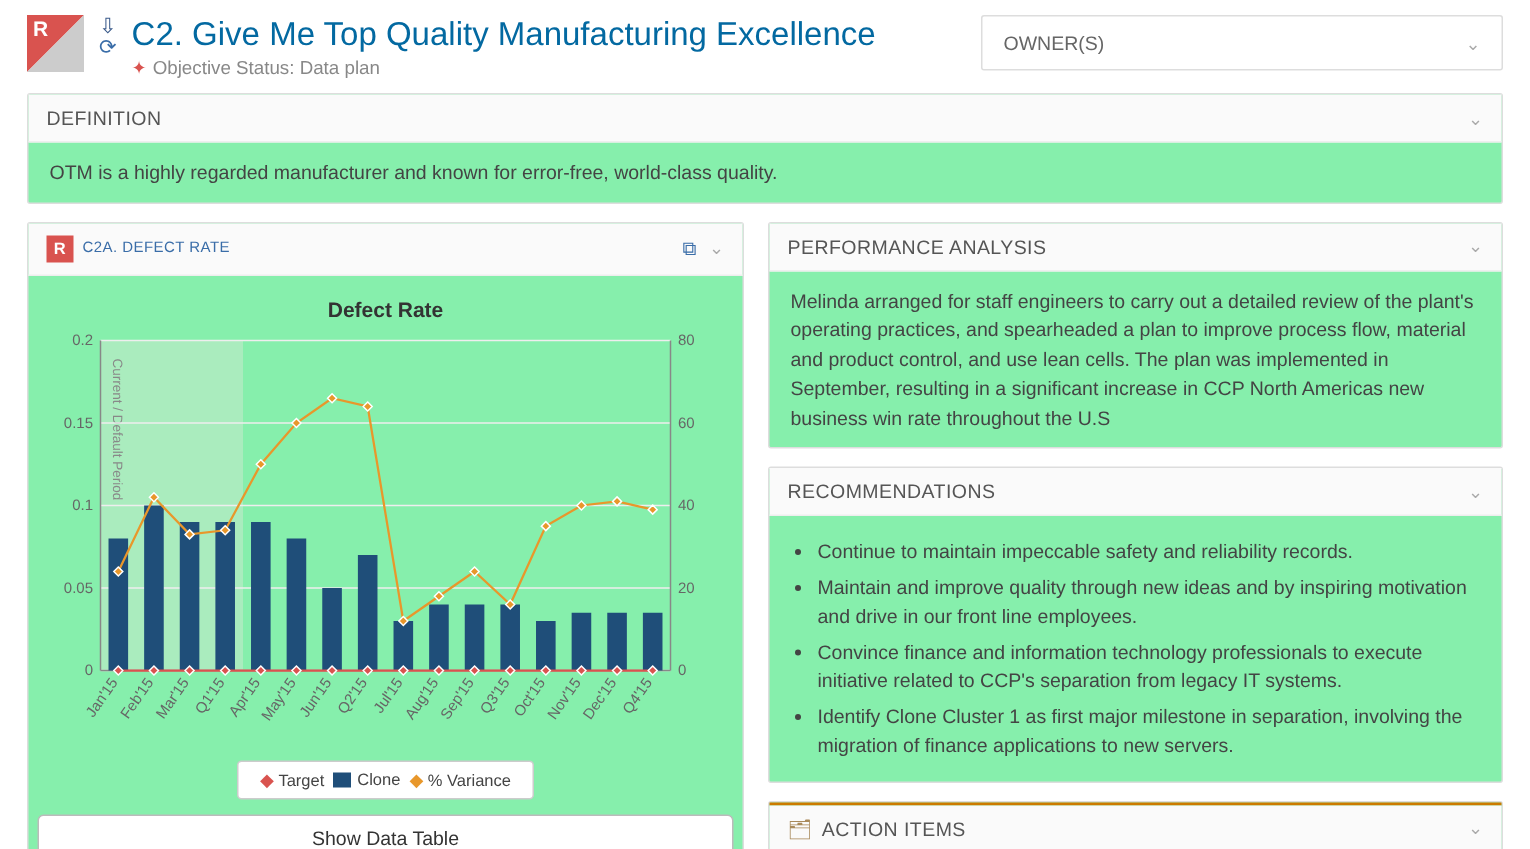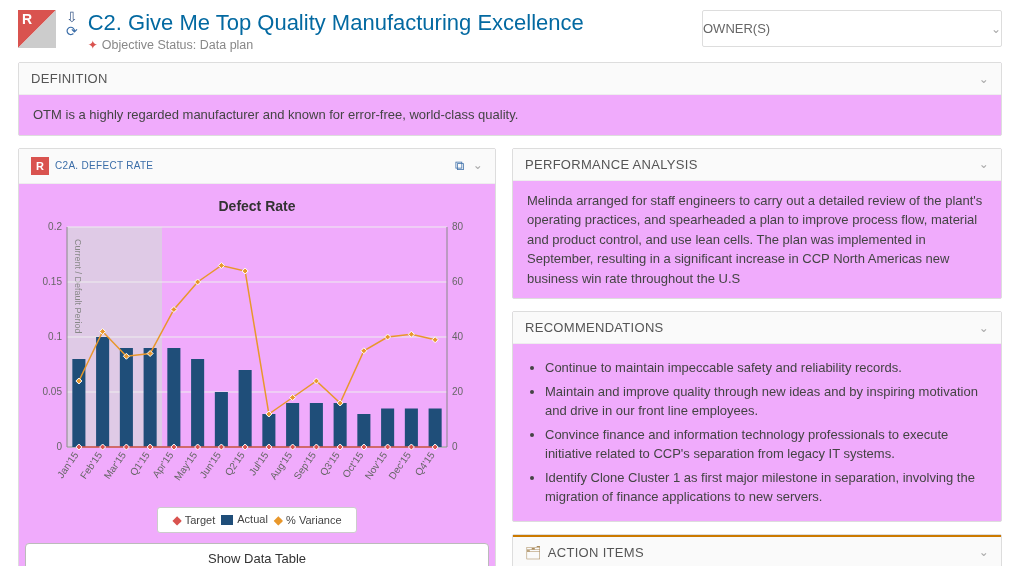--- a/index.html
+++ b/index.html
@@ -33,28 +33,28 @@
     display: flex; flex-direction: column; gap: 0; color: #3a5a8a; font-size: 14px; line-height: 1;
     flex-shrink: 0;
   }
   .title-block { flex: 1; }
   .page-title {
     font-size: 22px; font-weight: 400; color: #0369a1; margin: 0 0 2px 0;
   }
   .obj-status { font-size: 12.5px; color: #888; display: flex; align-items: center; gap: 4px;}
   .obj-status .dot { color: #d9534f; font-size: 12px; }
   .owners-box {
-    width: 300px; border: 1px solid #ddd; border-radius: 2px;
+    width: 348px; border: 1px solid #ddd; border-radius: 2px;
     display: flex; align-items: center; justify-content: space-between;
-    padding: 10px 0; color: #666; font-size: 13px;
+    padding: 10px 14px; color: #666; font-size: 13px;
   }
   .chev { color: #aaa; font-size: 12px; }
 
   .panel {
-    border: 1px solid #ddd; border-radius: 2px; background: #f0abfc; margin-bottom: 12px;
+    border: 1px solid #ddd; border-radius: 2px; background: #86efac; margin-bottom: 12px;
   }
   .panel-head {
     background: #fafafa; border-bottom: 1px solid #eee;
     padding: 8px 12px; display: flex; align-items: center; justify-content: space-between;
     color: #555; font-size: 13px; letter-spacing: .3px;
   }
   .panel-body { padding: 10px 14px; color: #444; line-height: 1.5; font-size: 13px; }
   .panel-body ul { margin: 4px 0 4px 18px; padding: 0;}
   .panel-body li { margin-bottom: 4px; }
 
@@ -244,21 +244,21 @@
                 <text class="tick-label" text-anchor="end" x="289.375" y="234" transform="rotate(-55 289.375 234)">Sep'15</text>
                 <text class="tick-label" text-anchor="end" x="313.125" y="234" transform="rotate(-55 313.125 234)">Q3'15</text>
                 <text class="tick-label" text-anchor="end" x="336.875" y="234" transform="rotate(-55 336.875 234)">Oct'15</text>
                 <text class="tick-label" text-anchor="end" x="360.625" y="234" transform="rotate(-55 360.625 234)">Nov'15</text>
                 <text class="tick-label" text-anchor="end" x="384.375" y="234" transform="rotate(-55 384.375 234)">Dec'15</text>
                 <text class="tick-label" text-anchor="end" x="408.125" y="234" transform="rotate(-55 408.125 234)">Q4'15</text>
               </svg>
           </div>
           <div class="legend">
             <span><span class="dot-red">◆</span><span>Target</span></span>
-            <span><span class="sw actual"></span><span>Actual</span></span>
+            <span><span class="sw actual"></span><span>Clone</span></span>
             <span><span class="dot-org">◆</span><span>% Variance</span></span>
           </div>
           <button class="show-table-btn">Show Data Table</button>
         </div>
       </div>
     </div>
 
     <div class="col-right">
       <div class="panel">
         <div class="panel-head">

